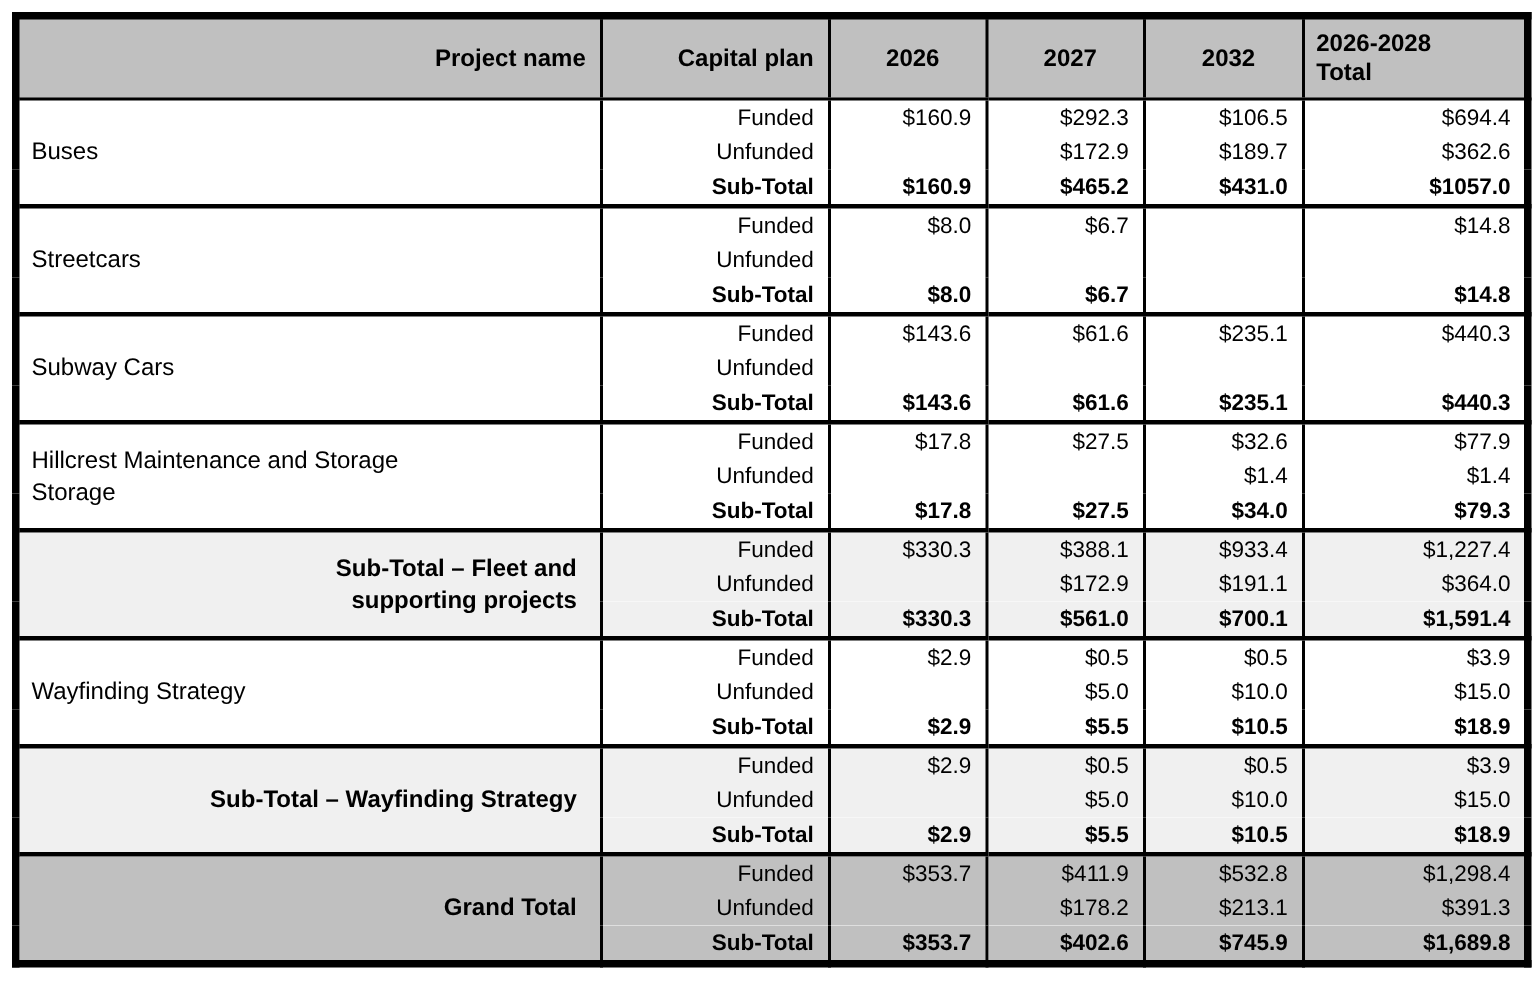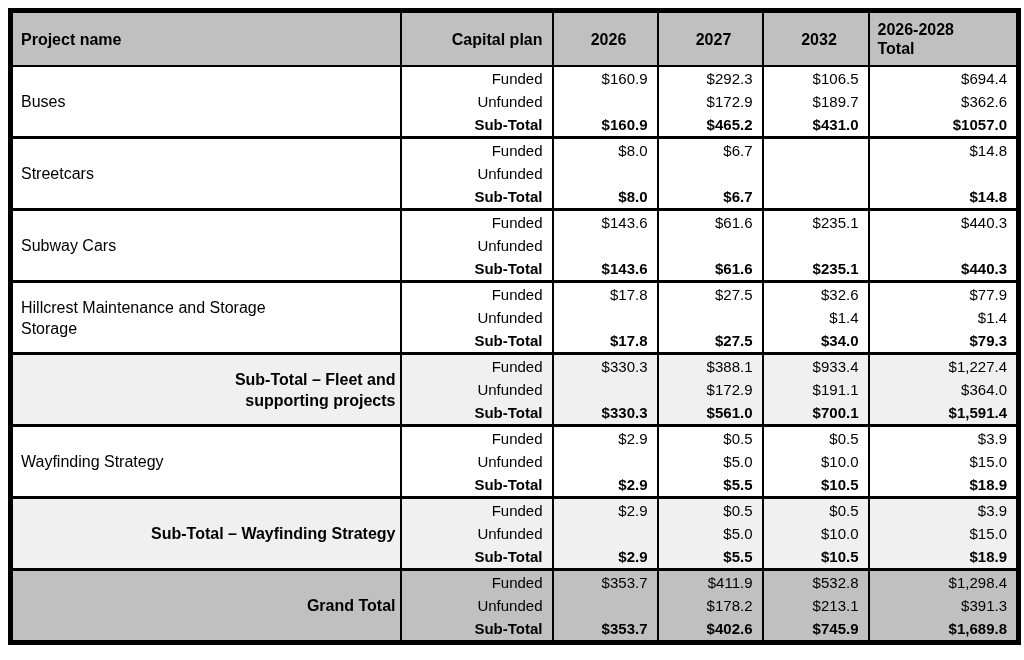--- a/index.html
+++ b/index.html
@@ -26,21 +26,21 @@
   thead th {
     background: #c0c0c0;
     border-bottom: 2px solid #000000;
     font-size: 16px;
     font-weight: bold;
     height: 48px;
     padding: 2px 9px 2px 8px;
     vertical-align: middle;
     line-height: 19px;
   }
-  th.h-name  { text-align: left; }
+  th.h-name  { text-align: right; }
   th.h-plan  { text-align: right; }
   th.h-year  { text-align: center; padding-left: 16px; }
   th.h-total { text-align: left; }
 
   
   .bl { border-left: 2px solid #000000; }
 
   tbody td {
     font-size: 15px;
     height: 23px;
@@ -56,21 +56,21 @@
   td.plan-cell { text-align: right; }
   td.val-cell  { text-align: right; }
   tr.subtotal-line td { font-weight: bold; }
 
   td.name-cell {
     font-size: 16px;
     vertical-align: middle;
     text-align: left;
     white-space: normal;
     line-height: 21px;
-    padding: 0 4px 0 8px;
+    padding: 0 15px 0 8px;
   }
   
   tr.light td  { background: #f0f0f0; }
   tr.grand td  { background: #c0c0c0; }
   td.name-cell.total-label { text-align: right; font-weight: bold; }
 </style>
 </head>
 <body>
 
 <table class="capital-table">

